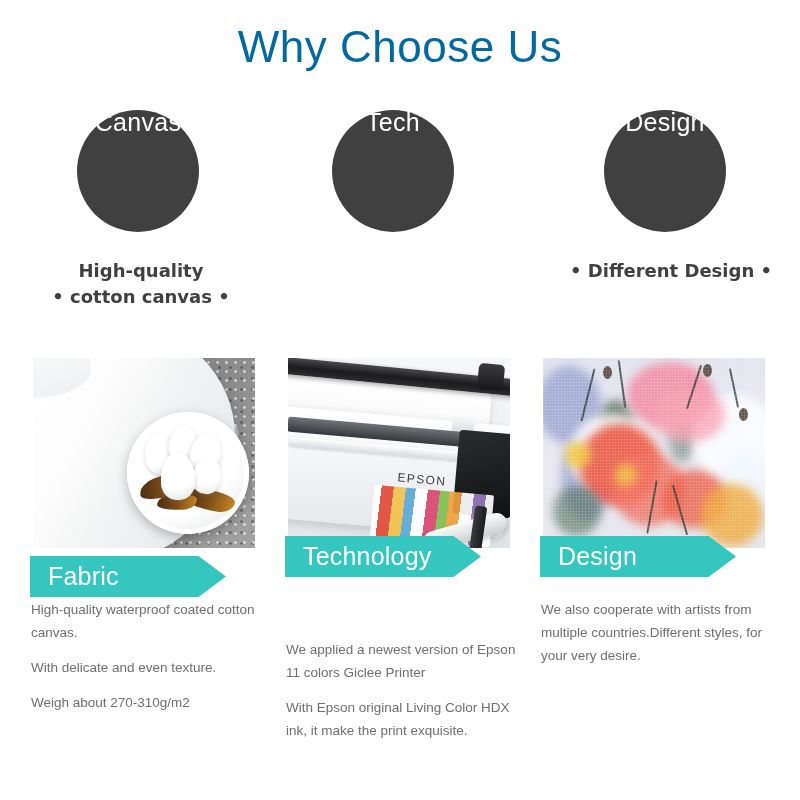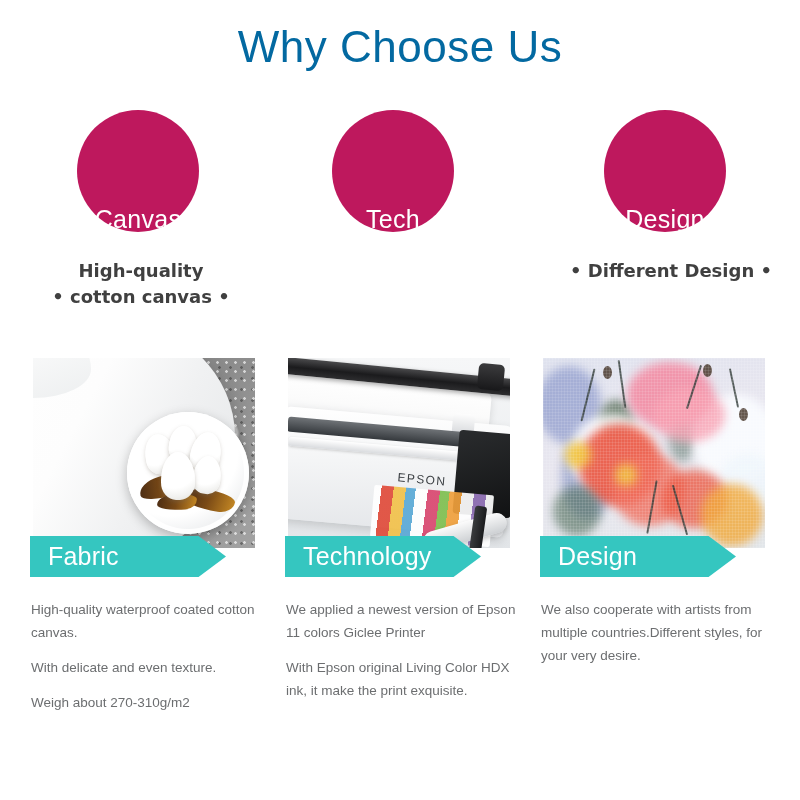--- a/index.html
+++ b/index.html
@@ -35,23 +35,23 @@
     top: 110px;
     left: 0;
     width: 800px;
     height: 125px;
   }
   .badge {
     position: absolute;
     width: 122px;
     height: 122px;
     border-radius: 50%;
-    background: #be185d;
+    background: #404040;
     display: flex;
-    align-items: flex-end;
+    align-items: flex-start;
     justify-content: center;
   }
   .badge-1 { left: 77px; }
   .badge-2 { left: 332px; }
   .badge-3 { left: 604px; }
   .badge-label {
     color: #ffffff;
     font-size: 25px;
     font-weight: 400;
     letter-spacing: 0.3px;
@@ -367,21 +367,21 @@
   .banner {
     position: absolute;
     top: 536px;
     width: 196px;
     height: 41px;
     background: #35c6c0;
     clip-path: polygon(0 0, 86% 0, 100% 50%, 86% 100%, 0 100%);
     display: flex;
     align-items: center;
   }
-  .banner-1 { left: 30px; }
+  .banner-1 { left: 30px; margin-top: 20px; }
   .banner-2 { left: 285px; }
   .banner-3 { left: 540px; }
   .banner-label {
     color: #ffffff;
     font-size: 25px;
     font-weight: 400;
     padding-left: 18px;
     letter-spacing: 0.2px;
     font-family: "Liberation Sans", sans-serif;
     line-height: 1;
@@ -391,21 +391,21 @@
   .col {
     position: absolute;
     top: 598px;
     width: 234px;
     color: #6c6e70;
     font-size: 13.5px;
     line-height: 23px;
     font-family: "Liberation Sans", sans-serif;
   }
   .col-1 { left: 31px; }
-  .col-2 { left: 286px; }
+  .col-2 { left: 286px; margin-top: 40px; }
   .col-3 { left: 541px; }
   .col p { margin: 0 0 12px 0; }
 </style>
 </head>
 <body>
 
 <div class="page-title">Why Choose Us</div>
 
 <div class="badges">
   <div class="badge badge-1">

